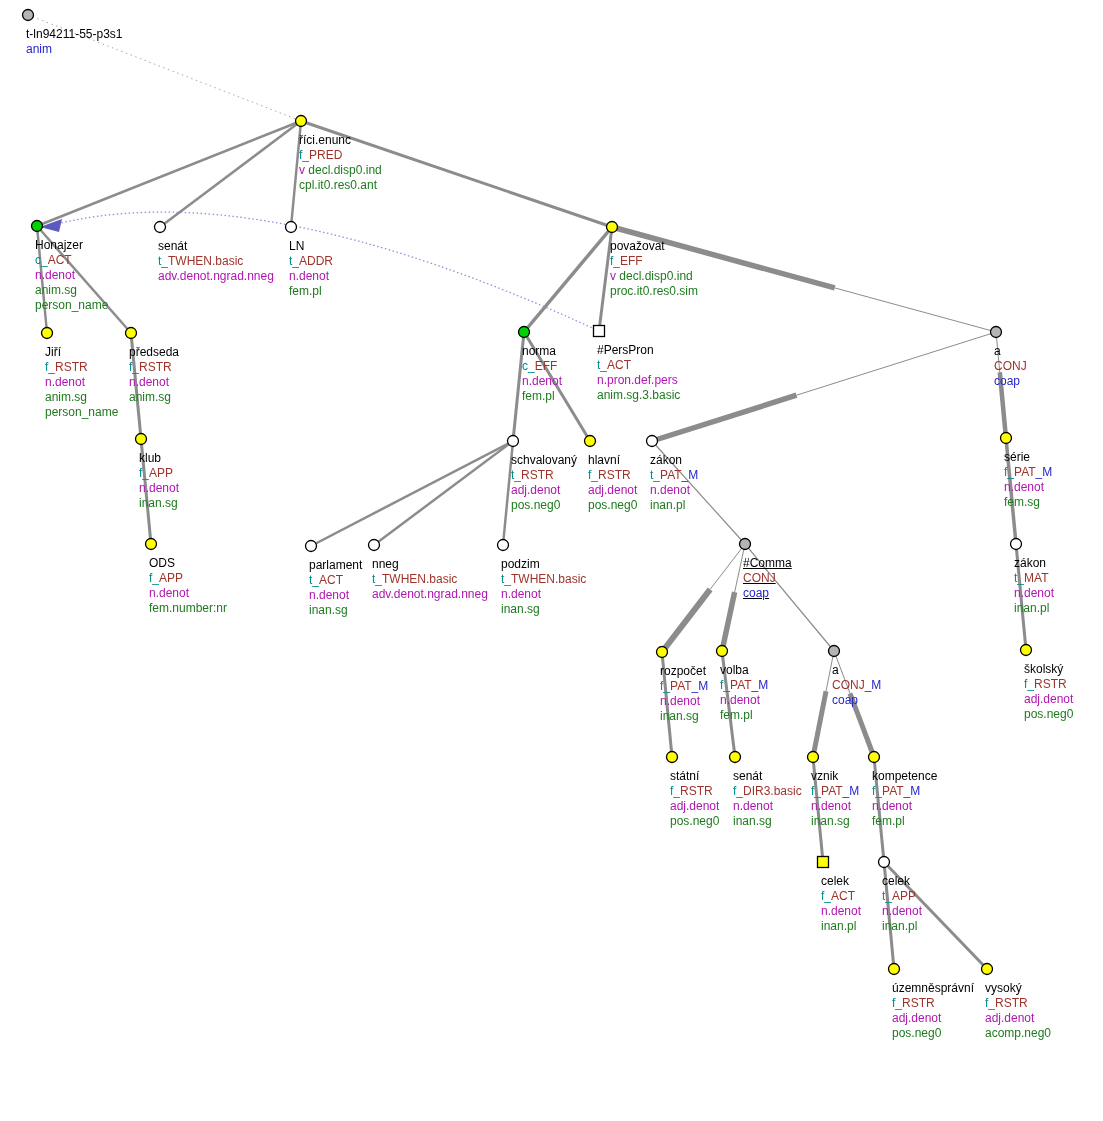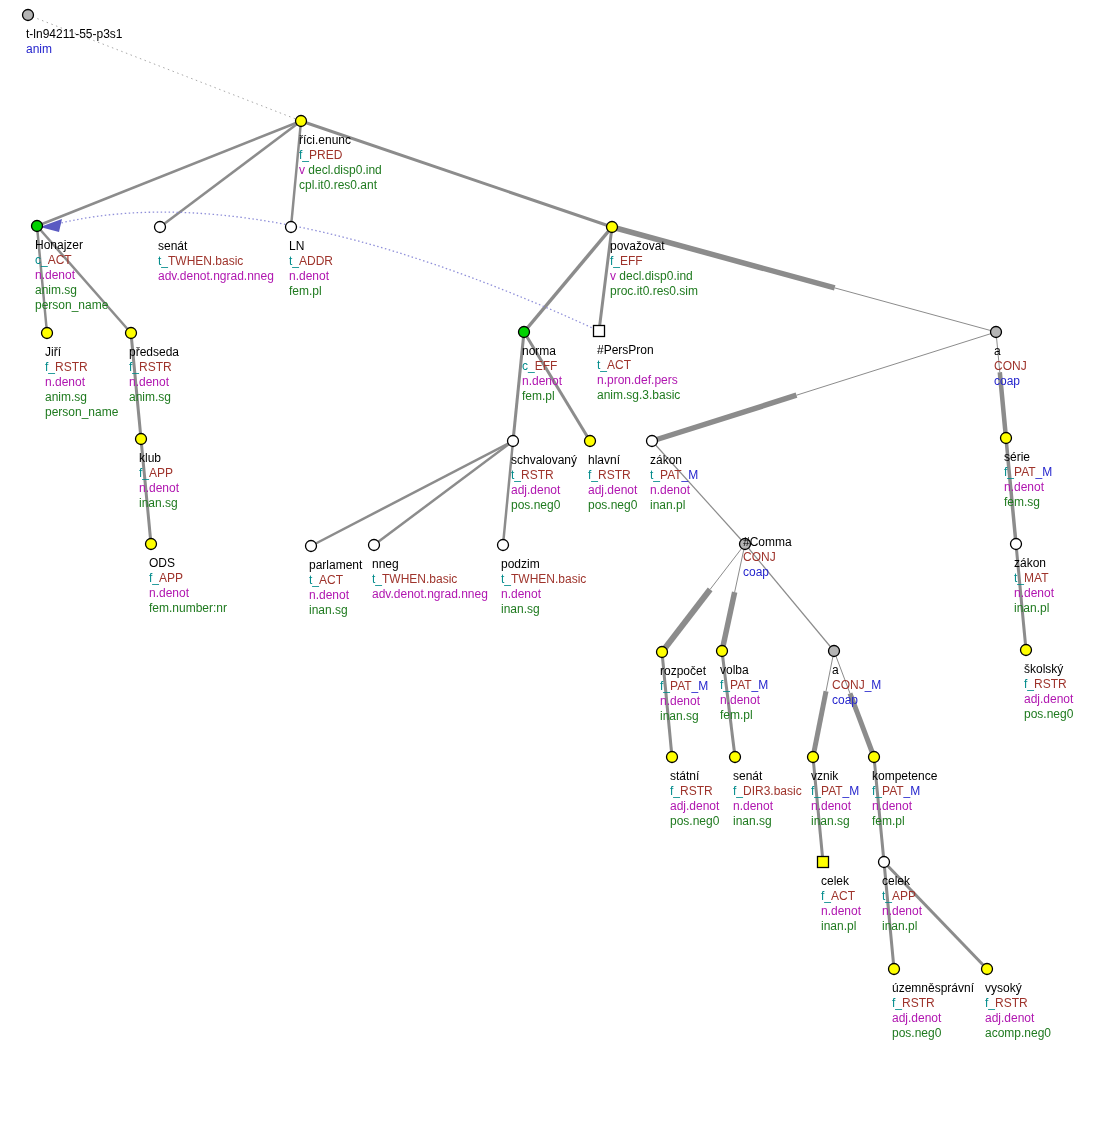--- a/index.html
+++ b/index.html
@@ -105,21 +105,21 @@
     <div class="node-label" style="left: 522px; top: 344px;"><div class="label-line"><span style="color: rgb(0, 0, 0);">norma</span></div><div class="label-line"><span style="color: rgb(0, 139, 139);">c_</span><span style="color: rgb(158, 51, 43);">EFF</span></div><div class="label-line"><span style="color: rgb(176, 22, 176);">n.denot</span></div><div class="label-line"><span style="color: rgb(31, 122, 31);">fem.pl</span></div></div>
     <div class="node-label" style="left: 597px; top: 343px;"><div class="label-line"><span style="color: rgb(0, 0, 0);">#PersPron</span></div><div class="label-line"><span style="color: rgb(0, 139, 139);">t_</span><span style="color: rgb(158, 51, 43);">ACT</span></div><div class="label-line"><span style="color: rgb(176, 22, 176);">n.pron.def.pers</span></div><div class="label-line"><span style="color: rgb(31, 122, 31);">anim.sg.3.basic</span></div></div>
     <div class="node-label" style="left: 994px; top: 344px;"><div class="label-line"><span style="color: rgb(0, 0, 0);">a</span></div><div class="label-line"><span style="color: rgb(158, 51, 43);">CONJ</span></div><div class="label-line"><span style="color: rgb(37, 37, 205);">coap</span></div></div>
     <div class="node-label" style="left: 511px; top: 453px;"><div class="label-line"><span style="color: rgb(0, 0, 0);">schvalovaný</span></div><div class="label-line"><span style="color: rgb(0, 139, 139);">t_</span><span style="color: rgb(158, 51, 43);">RSTR</span></div><div class="label-line"><span style="color: rgb(176, 22, 176);">adj.denot</span></div><div class="label-line"><span style="color: rgb(31, 122, 31);">pos.neg0</span></div></div>
     <div class="node-label" style="left: 588px; top: 453px;"><div class="label-line"><span style="color: rgb(0, 0, 0);">hlavní</span></div><div class="label-line"><span style="color: rgb(0, 139, 139);">f_</span><span style="color: rgb(158, 51, 43);">RSTR</span></div><div class="label-line"><span style="color: rgb(176, 22, 176);">adj.denot</span></div><div class="label-line"><span style="color: rgb(31, 122, 31);">pos.neg0</span></div></div>
     <div class="node-label" style="left: 650px; top: 453px;"><div class="label-line"><span style="color: rgb(0, 0, 0);">zákon</span></div><div class="label-line"><span style="color: rgb(0, 139, 139);">t_</span><span style="color: rgb(158, 51, 43);">PAT</span><span style="color: rgb(37, 37, 205);">_M</span></div><div class="label-line"><span style="color: rgb(176, 22, 176);">n.denot</span></div><div class="label-line"><span style="color: rgb(31, 122, 31);">inan.pl</span></div></div>
     <div class="node-label" style="left: 1004px; top: 450px;"><div class="label-line"><span style="color: rgb(0, 0, 0);">série</span></div><div class="label-line"><span style="color: rgb(0, 139, 139);">f_</span><span style="color: rgb(158, 51, 43);">PAT</span><span style="color: rgb(37, 37, 205);">_M</span></div><div class="label-line"><span style="color: rgb(176, 22, 176);">n.denot</span></div><div class="label-line"><span style="color: rgb(31, 122, 31);">fem.sg</span></div></div>
     <div class="node-label" style="left: 309px; top: 558px;"><div class="label-line"><span style="color: rgb(0, 0, 0);">parlament</span></div><div class="label-line"><span style="color: rgb(0, 139, 139);">t_</span><span style="color: rgb(158, 51, 43);">ACT</span></div><div class="label-line"><span style="color: rgb(176, 22, 176);">n.denot</span></div><div class="label-line"><span style="color: rgb(31, 122, 31);">inan.sg</span></div></div>
     <div class="node-label" style="left: 372px; top: 557px;"><div class="label-line"><span style="color: rgb(0, 0, 0);">nneg</span></div><div class="label-line"><span style="color: rgb(0, 139, 139);">t_</span><span style="color: rgb(158, 51, 43);">TWHEN.basic</span></div><div class="label-line"><span style="color: rgb(176, 22, 176);">adv.denot.ngrad.nneg</span></div></div>
     <div class="node-label" style="left: 501px; top: 557px;"><div class="label-line"><span style="color: rgb(0, 0, 0);">podzim</span></div><div class="label-line"><span style="color: rgb(0, 139, 139);">t_</span><span style="color: rgb(158, 51, 43);">TWHEN.basic</span></div><div class="label-line"><span style="color: rgb(176, 22, 176);">n.denot</span></div><div class="label-line"><span style="color: rgb(31, 122, 31);">inan.sg</span></div></div>
-    <div class="node-label" style="left: 743px; top: 535px;"><div class="label-line"><span style="color: rgb(0, 0, 0);">#Comma</span></div><div class="label-line"><span style="color: rgb(158, 51, 43);">CONJ</span></div><div class="label-line"><span style="color: rgb(37, 37, 205);">coap</span></div></div>
+    <div class="node-label" style="left: 743px; top: 556px; text-decoration: underline;"><div class="label-line"><span style="color: rgb(0, 0, 0);">#Comma</span></div><div class="label-line"><span style="color: rgb(158, 51, 43);">CONJ</span></div><div class="label-line"><span style="color: rgb(37, 37, 205);">coap</span></div></div>
     <div class="node-label" style="left: 1014px; top: 556px;"><div class="label-line"><span style="color: rgb(0, 0, 0);">zákon</span></div><div class="label-line"><span style="color: rgb(0, 139, 139);">t_</span><span style="color: rgb(158, 51, 43);">MAT</span></div><div class="label-line"><span style="color: rgb(176, 22, 176);">n.denot</span></div><div class="label-line"><span style="color: rgb(31, 122, 31);">inan.pl</span></div></div>
     <div class="node-label" style="left: 660px; top: 664px;"><div class="label-line"><span style="color: rgb(0, 0, 0);">rozpočet</span></div><div class="label-line"><span style="color: rgb(0, 139, 139);">f_</span><span style="color: rgb(158, 51, 43);">PAT</span><span style="color: rgb(37, 37, 205);">_M</span></div><div class="label-line"><span style="color: rgb(176, 22, 176);">n.denot</span></div><div class="label-line"><span style="color: rgb(31, 122, 31);">inan.sg</span></div></div>
     <div class="node-label" style="left: 720px; top: 663px;"><div class="label-line"><span style="color: rgb(0, 0, 0);">volba</span></div><div class="label-line"><span style="color: rgb(0, 139, 139);">f_</span><span style="color: rgb(158, 51, 43);">PAT</span><span style="color: rgb(37, 37, 205);">_M</span></div><div class="label-line"><span style="color: rgb(176, 22, 176);">n.denot</span></div><div class="label-line"><span style="color: rgb(31, 122, 31);">fem.pl</span></div></div>
     <div class="node-label" style="left: 832px; top: 663px;"><div class="label-line"><span style="color: rgb(0, 0, 0);">a</span></div><div class="label-line"><span style="color: rgb(158, 51, 43);">CONJ</span><span style="color: rgb(37, 37, 205);">_M</span></div><div class="label-line"><span style="color: rgb(37, 37, 205);">coap</span></div></div>
     <div class="node-label" style="left: 1024px; top: 662px;"><div class="label-line"><span style="color: rgb(0, 0, 0);">školský</span></div><div class="label-line"><span style="color: rgb(0, 139, 139);">f_</span><span style="color: rgb(158, 51, 43);">RSTR</span></div><div class="label-line"><span style="color: rgb(176, 22, 176);">adj.denot</span></div><div class="label-line"><span style="color: rgb(31, 122, 31);">pos.neg0</span></div></div>
     <div class="node-label" style="left: 670px; top: 769px;"><div class="label-line"><span style="color: rgb(0, 0, 0);">státní</span></div><div class="label-line"><span style="color: rgb(0, 139, 139);">f_</span><span style="color: rgb(158, 51, 43);">RSTR</span></div><div class="label-line"><span style="color: rgb(176, 22, 176);">adj.denot</span></div><div class="label-line"><span style="color: rgb(31, 122, 31);">pos.neg0</span></div></div>
     <div class="node-label" style="left: 733px; top: 769px;"><div class="label-line"><span style="color: rgb(0, 0, 0);">senát</span></div><div class="label-line"><span style="color: rgb(0, 139, 139);">f_</span><span style="color: rgb(158, 51, 43);">DIR3.basic</span></div><div class="label-line"><span style="color: rgb(176, 22, 176);">n.denot</span></div><div class="label-line"><span style="color: rgb(31, 122, 31);">inan.sg</span></div></div>
     <div class="node-label" style="left: 811px; top: 769px;"><div class="label-line"><span style="color: rgb(0, 0, 0);">vznik</span></div><div class="label-line"><span style="color: rgb(0, 139, 139);">f_</span><span style="color: rgb(158, 51, 43);">PAT</span><span style="color: rgb(37, 37, 205);">_M</span></div><div class="label-line"><span style="color: rgb(176, 22, 176);">n.denot</span></div><div class="label-line"><span style="color: rgb(31, 122, 31);">inan.sg</span></div></div>
     <div class="node-label" style="left: 872px; top: 769px;"><div class="label-line"><span style="color: rgb(0, 0, 0);">kompetence</span></div><div class="label-line"><span style="color: rgb(0, 139, 139);">f_</span><span style="color: rgb(158, 51, 43);">PAT</span><span style="color: rgb(37, 37, 205);">_M</span></div><div class="label-line"><span style="color: rgb(176, 22, 176);">n.denot</span></div><div class="label-line"><span style="color: rgb(31, 122, 31);">fem.pl</span></div></div>
     <div class="node-label" style="left: 821px; top: 874px;"><div class="label-line"><span style="color: rgb(0, 0, 0);">celek</span></div><div class="label-line"><span style="color: rgb(0, 139, 139);">f_</span><span style="color: rgb(158, 51, 43);">ACT</span></div><div class="label-line"><span style="color: rgb(176, 22, 176);">n.denot</span></div><div class="label-line"><span style="color: rgb(31, 122, 31);">inan.pl</span></div></div>

